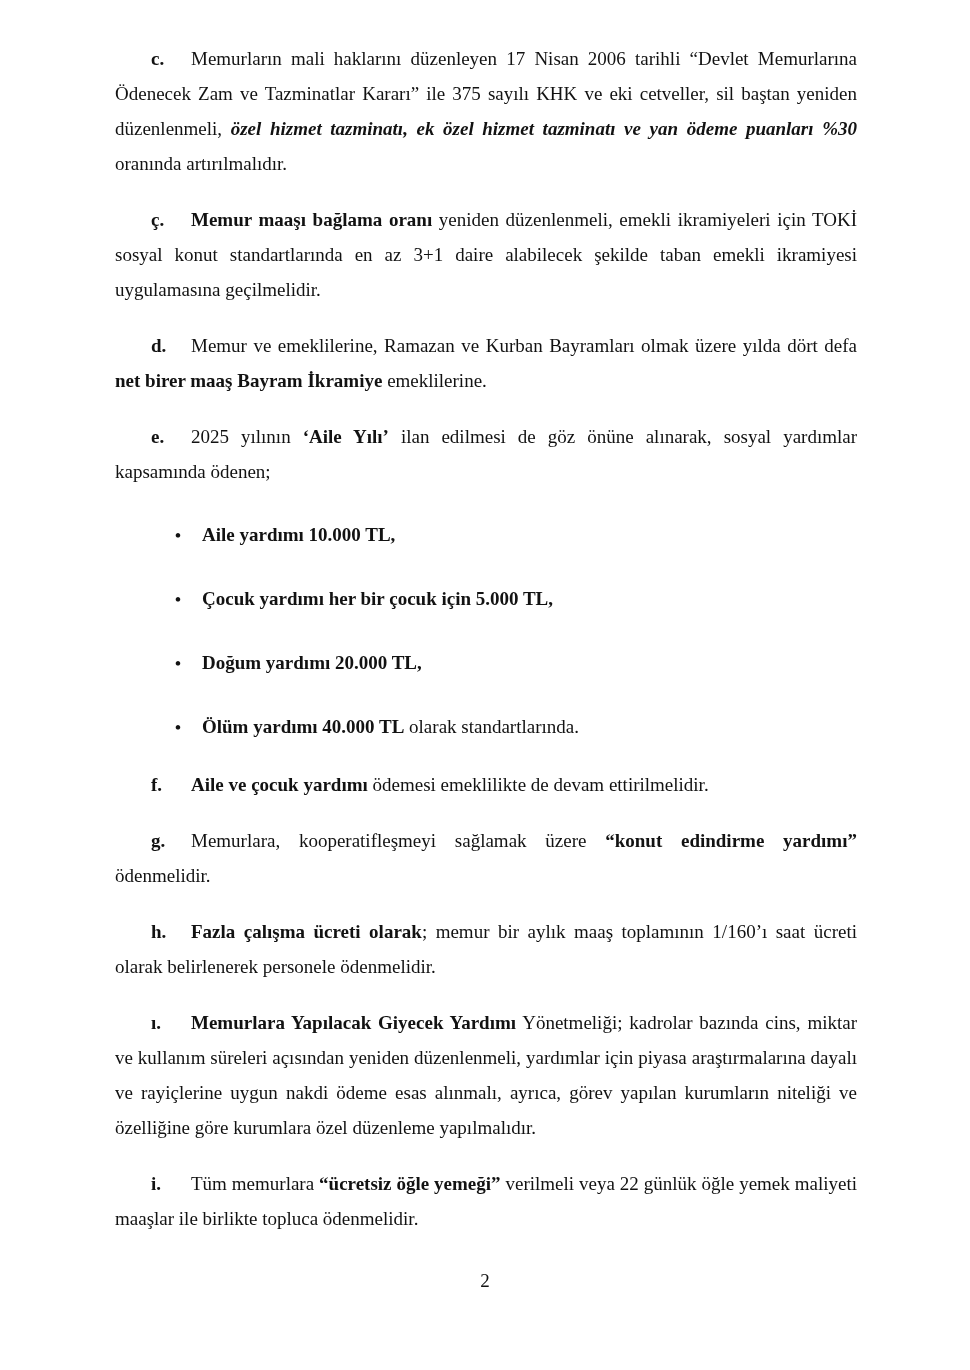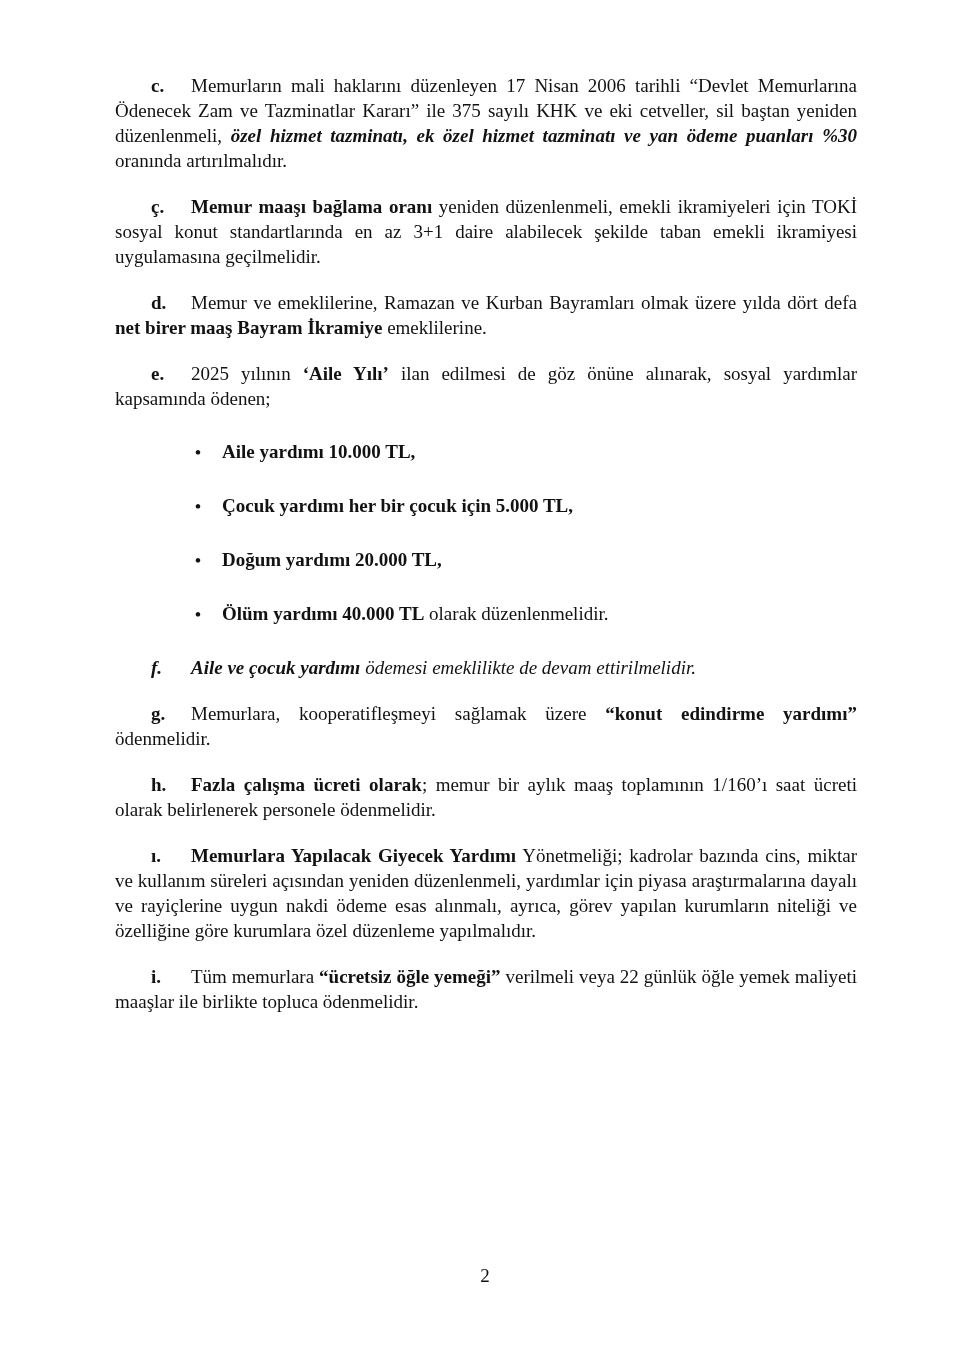--- a/index.html
+++ b/index.html
@@ -9,35 +9,35 @@
   }
   .page {
     position: relative;
     width: 970px;
     height: 1370px;
     box-sizing: border-box;
     background: #ffffff;
     color: #121212;
     font-family: "Liberation Serif", "DejaVu Serif", serif;
     font-size: 19px;
-    line-height: 25px;
-    padding: 73px 113px 0 115px;
+    line-height: 35px;
+    padding: 41px 113px 0 115px;
     overflow: hidden;
   }
   .doc-body p {
     margin: 0;
     text-align: justify;
     text-justify: inter-word;
   }
   .doc-body p.item { margin-top: 21px; }
   .doc-body p.item.first { margin-top: 0; }
-  .doc-body p.item.after-bullets { margin-top: 28px; font-style: italic; }
+  .doc-body p.item.after-bullets { margin-top: 22px; }
   .doc-body p.bullet {
     margin-top: 28px;
-    margin-left: 80px;
+    margin-left: 60px;
     text-align: left;
   }
   .lbl {
     display: inline-block;
     margin-left: 36px;
     min-width: 40px;
     font-weight: bold;
   }
   .bchar {
     display: inline-block;
@@ -62,21 +62,21 @@
 
 <div class="page">
   <div class="doc-body">
       <p class="item first"><span class="lbl">c.</span><span>Memurların mali haklarını düzenleyen 17 Nisan 2006 tarihli “Devlet Memurlarına Ödenecek Zam ve Tazminatlar Kararı” ile 375 sayılı KHK ve eki cetveller, sil baştan yeniden düzenlenmeli, </span><span class="b i">özel hizmet tazminatı, ek özel hizmet tazminatı ve yan ödeme puanları %30</span><span> oranında artırılmalıdır.</span></p>
       <p class="item"><span class="lbl">ç.</span><span class="b">Memur maaşı bağlama oranı</span><span> yeniden düzenlenmeli, emekli ikramiyeleri için TOKİ sosyal konut standartlarında en az 3+1 daire alabilecek şekilde taban emekli ikramiyesi uygulamasına geçilmelidir.</span></p>
       <p class="item"><span class="lbl">d.</span><span>Memur ve emeklilerine, Ramazan ve Kurban Bayramları olmak üzere yılda dört defa </span><span class="b">net birer maaş Bayram İkramiye</span><span> emeklilerine.</span></p>
       <p class="item"><span class="lbl">e.</span><span>2025 yılının </span><span class="b">‘Aile Yılı’</span><span> ilan edilmesi de göz önüne alınarak, sosyal yardımlar kapsamında ödenen;</span></p>
       <p class="bullet"><span class="bchar">•</span><span class="b">Aile yardımı 10.000 TL,</span></p>
       <p class="bullet"><span class="bchar">•</span><span class="b">Çocuk yardımı her bir çocuk için 5.000 TL,</span></p>
       <p class="bullet"><span class="bchar">•</span><span class="b">Doğum yardımı 20.000 TL,</span></p>
-      <p class="bullet"><span class="bchar">•</span><span class="b">Ölüm yardımı 40.000 TL</span><span> olarak düzenlenmelidir.</span></p>
+      <p class="bullet"><span class="bchar">•</span><span class="b">Ölüm yardımı 40.000 TL</span><span> olarak standartlarında.</span></p>
       <p class="item after-bullets"><span class="lbl">f.</span><span class="b">Aile ve çocuk yardımı</span><span> ödemesi emeklilikte de devam ettirilmelidir.</span></p>
       <p class="item"><span class="lbl">g.</span><span>Memurlara, kooperatifleşmeyi sağlamak üzere </span><span class="b">“konut edindirme yardımı”</span><span> ödenmelidir.</span></p>
       <p class="item"><span class="lbl">h.</span><span class="b">Fazla çalışma ücreti olarak</span><span>; memur bir aylık maaş toplamının 1/160’ı saat ücreti olarak belirlenerek personele ödenmelidir.</span></p>
       <p class="item"><span class="lbl">ı.</span><span class="b">Memurlara Yapılacak Giyecek Yardımı</span><span> Yönetmeliği; kadrolar bazında cins, miktar ve kullanım süreleri açısından yeniden düzenlenmeli, yardımlar için piyasa araştırmalarına dayalı ve rayiçlerine uygun nakdi ödeme esas alınmalı, ayrıca, görev yapılan kurumların niteliği ve özelliğine göre kurumlara özel düzenleme yapılmalıdır.</span></p>
       <p class="item"><span class="lbl">i.</span><span>Tüm memurlara </span><span class="b">“ücretsiz öğle yemeği”</span><span> verilmeli veya 22 günlük öğle yemek maliyeti maaşlar ile birlikte topluca ödenmelidir.</span></p>
     </div>
   <div class="footer">2</div>
 </div>
 
 </body></html>

